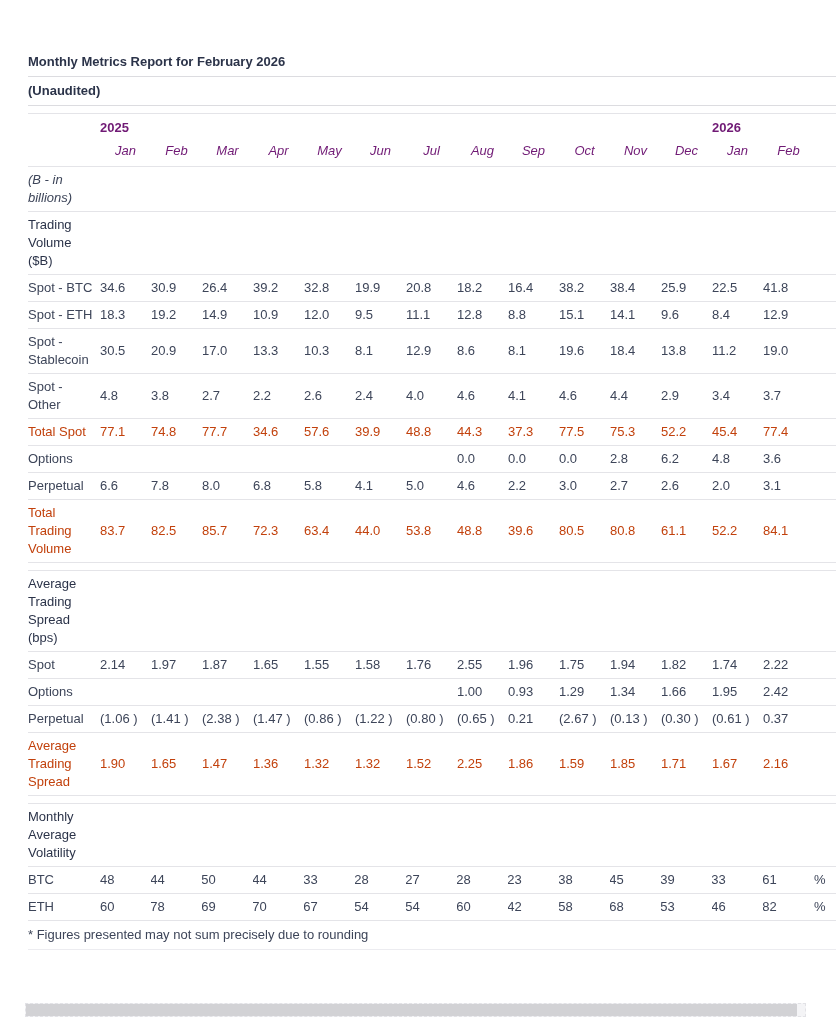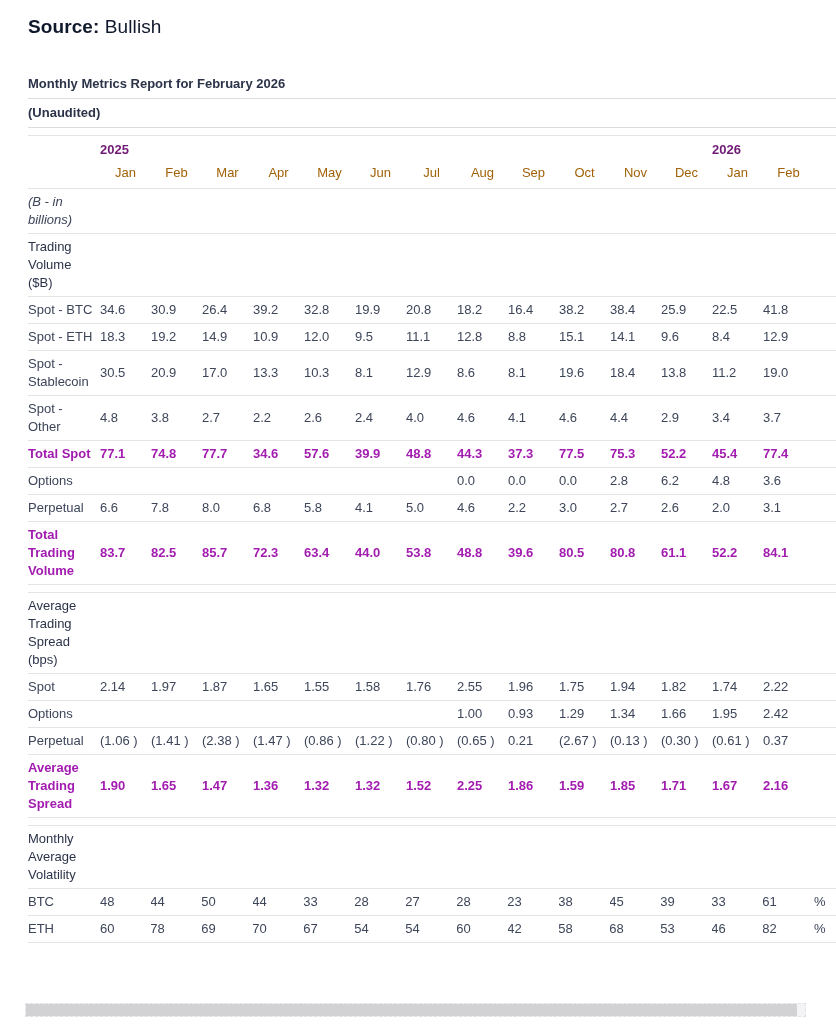--- a/index.html
+++ b/index.html
@@ -24,50 +24,46 @@
   col.data-col  { width: 51px; }
   col.ovf-col   { width: 40px; }
 
   tr.rule > td { border-bottom: 1px solid #e4e4e8; }
   tr.rule-dark > td { border-bottom: 1px solid #dcdce0; }
 
   .title-row td { font-weight: bold; color: #2b3349; padding: 5px 0; }
   .subtitle-row td { font-weight: bold; color: #2b3349; padding: 5px 0; }
   .headspacer-row td { padding: 0; height: 8px; }
   .year-row td { font-weight: bold; color: #701a75; padding: 5px 0 2px; }
-  .month-row td { padding: 3px 0 6px; text-align: center; color: #a16207; }
+  .month-row td { padding: 3px 0 6px; text-align: center; color: #701a75; font-style: italic; }
   .month-row td.first { text-align: left; }
 
   .row-label { padding-right: 4px; }
   .val { text-align: left; }
   .val.pct { text-indent: -16px; }
-  tr.bold td { font-weight: bold; color: #a21caf; }
+  tr.bold td { font-weight: normal; color: #c2410c; }
   tr.section .row-label { font-weight: normal; color: #2b3349; }
   tr.italic .row-label { font-style: italic; }
   tr.spacer td { padding: 0; height: 8px; }
 
   .footnote { font-size: 13px; color: #3d4559; padding: 6px 0 7px; border-bottom: 1px solid #ececf0; }
 
   .hscrollbar {
     position: absolute; left: 25px; bottom: 7px;
     width: 781px; height: 14px;
     background: #f4f4f6;
     border: 1px dashed #e2e2e6;
   }
   .hscroll-thumb { width: 771px; height: 12px; background: #d2d2d5; }
 </style>
 </head>
 <body>
 
 <div class="page">
 
-  <div class="source-line">
-    <span class="source-label">Source:</span>
-    <span class="source-value">Bullish</span>
-  </div>
 
   <div class="table-wrap">
     <table>
       <colgroup id="cols">
           <col class="label-col">
           <col class="data-col">
           <col class="data-col">
           <col class="data-col">
           <col class="data-col">
           <col class="data-col">
@@ -457,18 +453,19 @@
             <td class="val pct">% 68</td>
             <td class="val pct">% 53</td>
             <td class="val pct">% 46</td>
             <td class="val pct">% 82</td>
             <td class="val">%</td>
           </tr>
         </tbody>
     </table>
   </div>
 
+  <div class="footnote">* Figures presented may not sum precisely due to rounding</div>
 
 </div>
 
 <div class="hscrollbar">
   <div class="hscroll-thumb"></div>
 </div>
 
 </body></html>

